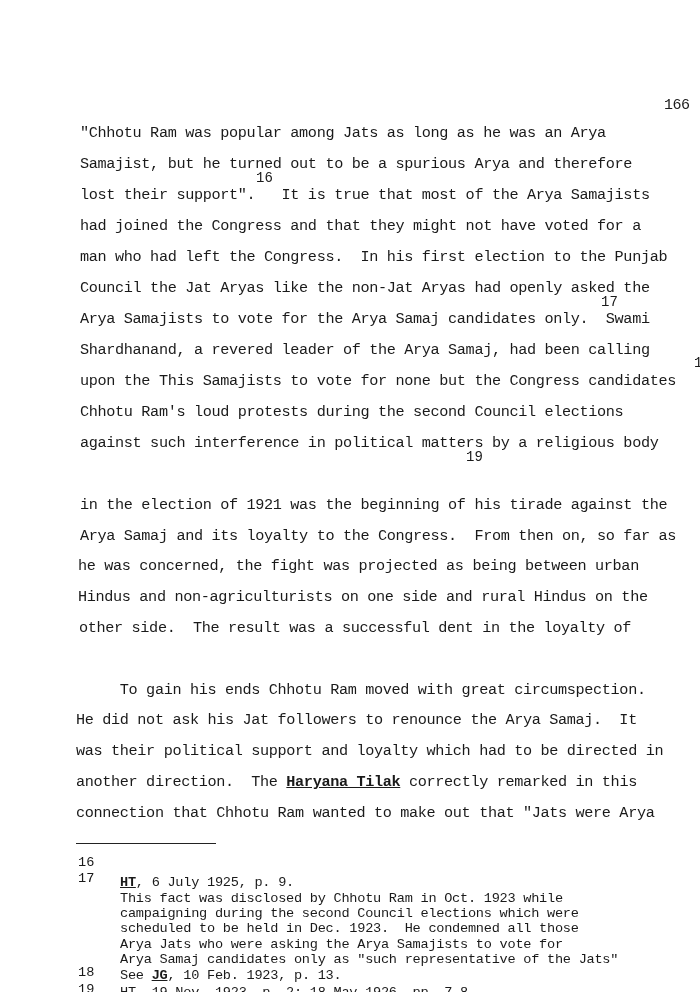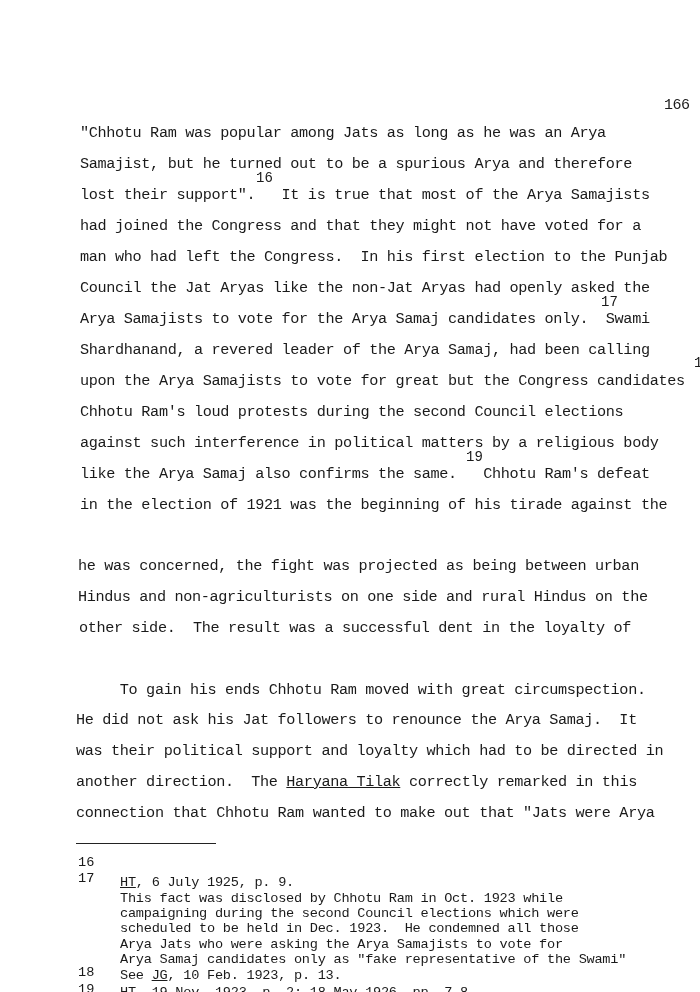--- a/index.html
+++ b/index.html
@@ -9,21 +9,21 @@
       font-family: "Liberation Mono", "DejaVu Sans Mono", monospace;
       color: #1a1a1a;
     }
     .page { position: absolute; left: 0; top: 0; width: 700px; height: 992px; overflow: hidden; }
     .page-number { position: absolute; left: 664px; top: 61px; font-size: 15px; letter-spacing: -0.5px; margin-top: 36px; }
     .line {
       position: absolute; white-space: pre; font-size: 15.2px; letter-spacing: -0.35px;
       line-height: 18px;
     }
     .sup { position: absolute; font-size: 14px; white-space: pre; }
-    .u { text-decoration: underline; }
+    .u { text-decoration: underline; font-weight: bold; }
     .rule { position: absolute; left: 76px; top: 843px; width: 140px; height: 0; border-top: 1.6px solid #222; }
     .fn { position: absolute; white-space: pre; font-size: 13.6px; letter-spacing: -0.25px; line-height: 15px; margin-top: 20px; }
     .fn-num { position: absolute; font-size: 13.6px; white-space: pre; }
   </style>
 </head>
 <body>
 
 <div class="page">
   <div class="page-number">166</div>
 
@@ -31,46 +31,46 @@
   <div class="line" style="left:80px;top:155px">Samajist, but he turned out to be a spurious Arya and therefore</div>
   <div class="sup" style="left:256px;top:170px">16</div>
   <div class="line" style="left:80px;top:186px">lost their support".   It is true that most of the Arya Samajists</div>
   <div class="line" style="left:80px;top:217px">had joined the Congress and that they might not have voted for a</div>
   <div class="line" style="left:80px;top:248px">man who had left the Congress.  In his first election to the Punjab</div>
   <div class="line" style="left:80px;top:279px">Council the Jat Aryas like the non-Jat Aryas had openly asked the</div>
   <div class="sup" style="left:601px;top:294px">17</div>
   <div class="line" style="left:80px;top:310px">Arya Samajists to vote for the Arya Samaj candidates only.  Swami</div>
   <div class="line" style="left:80px;top:341px">Shardhanand, a revered leader of the Arya Samaj, had been calling</div>
   <div class="sup" style="left:694px;top:355px">1</div>
-  <div class="line" style="left:80px;top:372px">upon the Arya Samajists to vote for great but the Congress candidates</div>
+  <div class="line" style="left:80px;top:372px">upon the This Samajists to vote for none but the Congress candidates</div>
   <div class="line" style="left:80px;top:403px">Chhotu Ram's loud protests during the second Council elections</div>
   <div class="line" style="left:80px;top:434px">against such interference in political matters by a religious body</div>
   <div class="sup" style="left:466px;top:449px">19</div>
-  <div class="line" style="left:80px;top:465px">like the Arya Samaj also confirms the same.   Chhotu Ram's defeat</div>
   <div class="line" style="left:80px;top:496px">in the election of 1921 was the beginning of his tirade against the</div>
+  <div class="line" style="left:80px;top:527px">Arya Samaj and its loyalty to the Congress.  From then on, so far as</div>
   <div class="line" style="left:78px;top:557px">he was concerned, the fight was projected as being between urban</div>
   <div class="line" style="left:78px;top:588px">Hindus and non-agriculturists on one side and rural Hindus on the</div>
   <div class="line" style="left:79px;top:619px">other side.  The result was a successful dent in the loyalty of</div>
   <div class="line" style="left:76px;top:681px">     To gain his ends Chhotu Ram moved with great circumspection.</div>
   <div class="line" style="left:76px;top:711px">He did not ask his Jat followers to renounce the Arya Samaj.  It</div>
   <div class="line" style="left:76px;top:742px">was their political support and loyalty which had to be directed in</div>
   <div class="line" style="left:76px;top:773px"><span>another direction.  The </span><span class="u">Haryana Tilak</span><span> correctly remarked in this</span></div>
   <div class="line" style="left:76px;top:804px">connection that Chhotu Ram wanted to make out that "Jats were Arya</div>
 
   <div class="rule"></div>
 
   <div class="fn-num" style="left:78px;top:855px">16</div>
   <div class="fn" style="left:120px;top:855px"><span class="u">HT</span><span>, 6 July 1925, p. 9.</span></div>
 
   <div class="fn-num" style="left:78px;top:871px">17</div>
   <div class="fn" style="left:120px;top:871px">This fact was disclosed by Chhotu Ram in Oct. 1923 while</div>
   <div class="fn" style="left:120px;top:886px">campaigning during the second Council elections which were</div>
   <div class="fn" style="left:120px;top:901px">scheduled to be held in Dec. 1923.  He condemned all those</div>
   <div class="fn" style="left:120px;top:917px">Arya Jats who were asking the Arya Samajists to vote for</div>
-  <div class="fn" style="left:120px;top:932px">Arya Samaj candidates only as "fake representative of the Swami"</div>
+  <div class="fn" style="left:120px;top:932px">Arya Samaj candidates only as "such representative of the Jats"</div>
   <div class="fn" style="left:120px;top:948px"><span>See </span><span class="u">JG</span><span>, 10 Feb. 1923, p. 13.</span></div>
 
   <div class="fn-num" style="left:78px;top:965px">18</div>
   <div class="fn" style="left:120px;top:965px"><span>HT</span><span>, 19 Nov. 1923, p. 2; 18 May 1926, pp. 7-8.</span></div>
 
   <div class="fn-num" style="left:78px;top:982px">19</div>
   <div class="fn" style="left:120px;top:982px"><span class="u">JG</span><span>, 10 Oct. 1923, p. 13</span></div>
 </div>
 
 </body></html>

